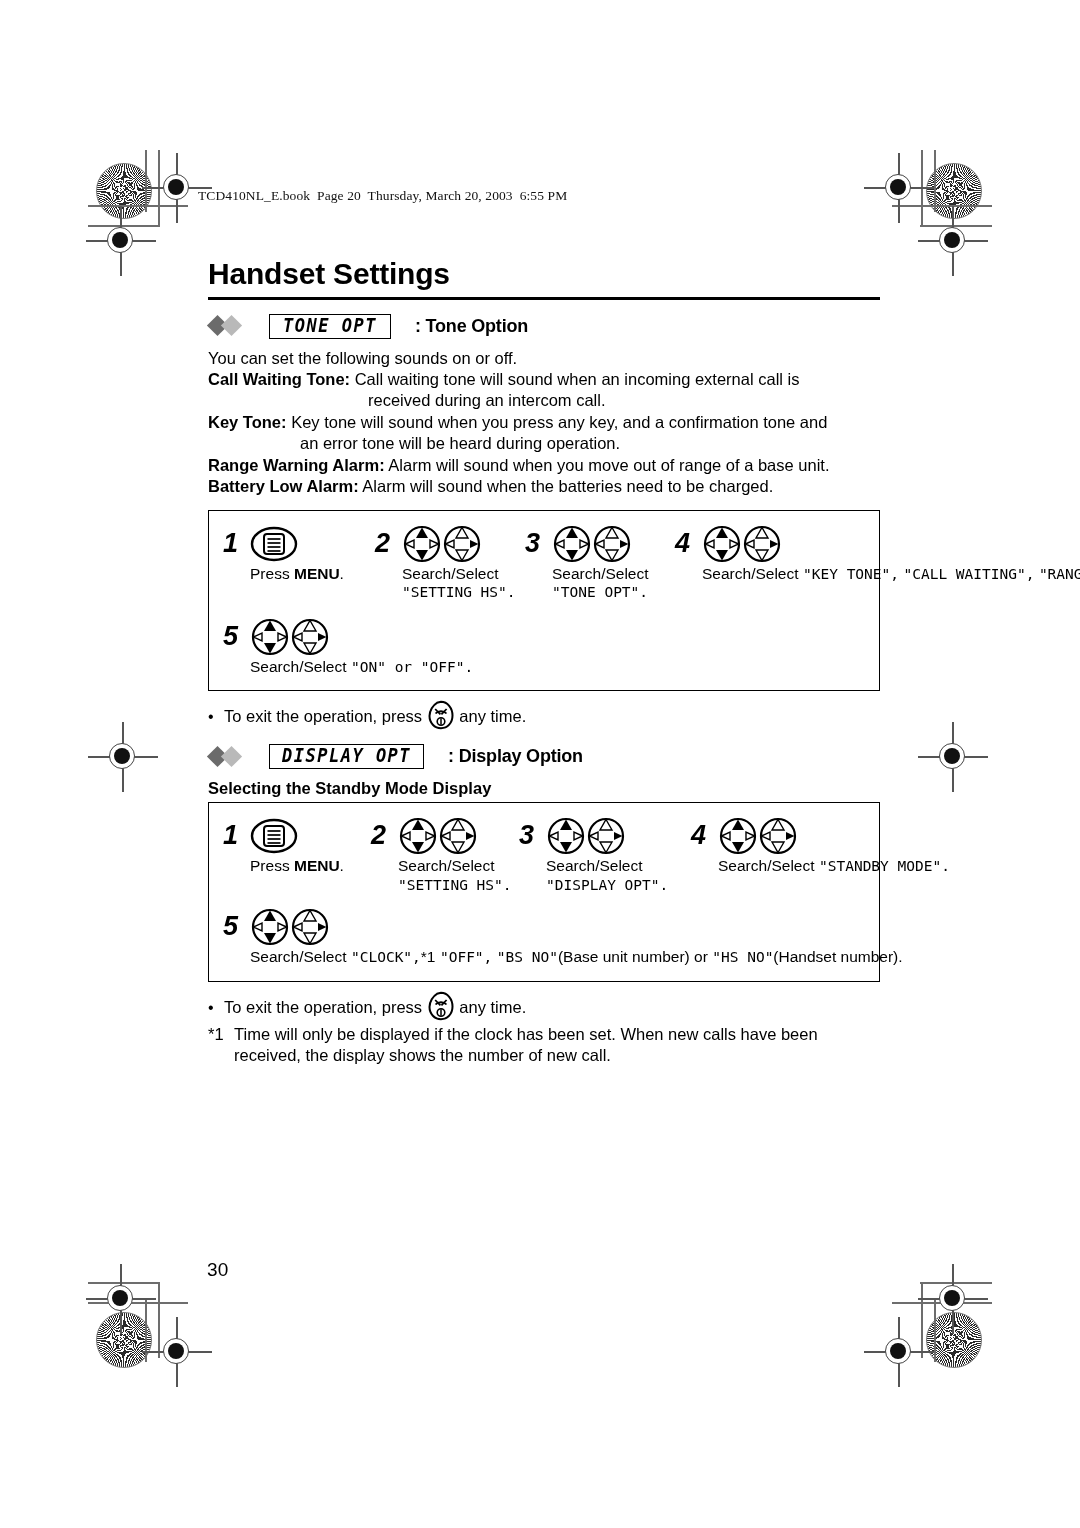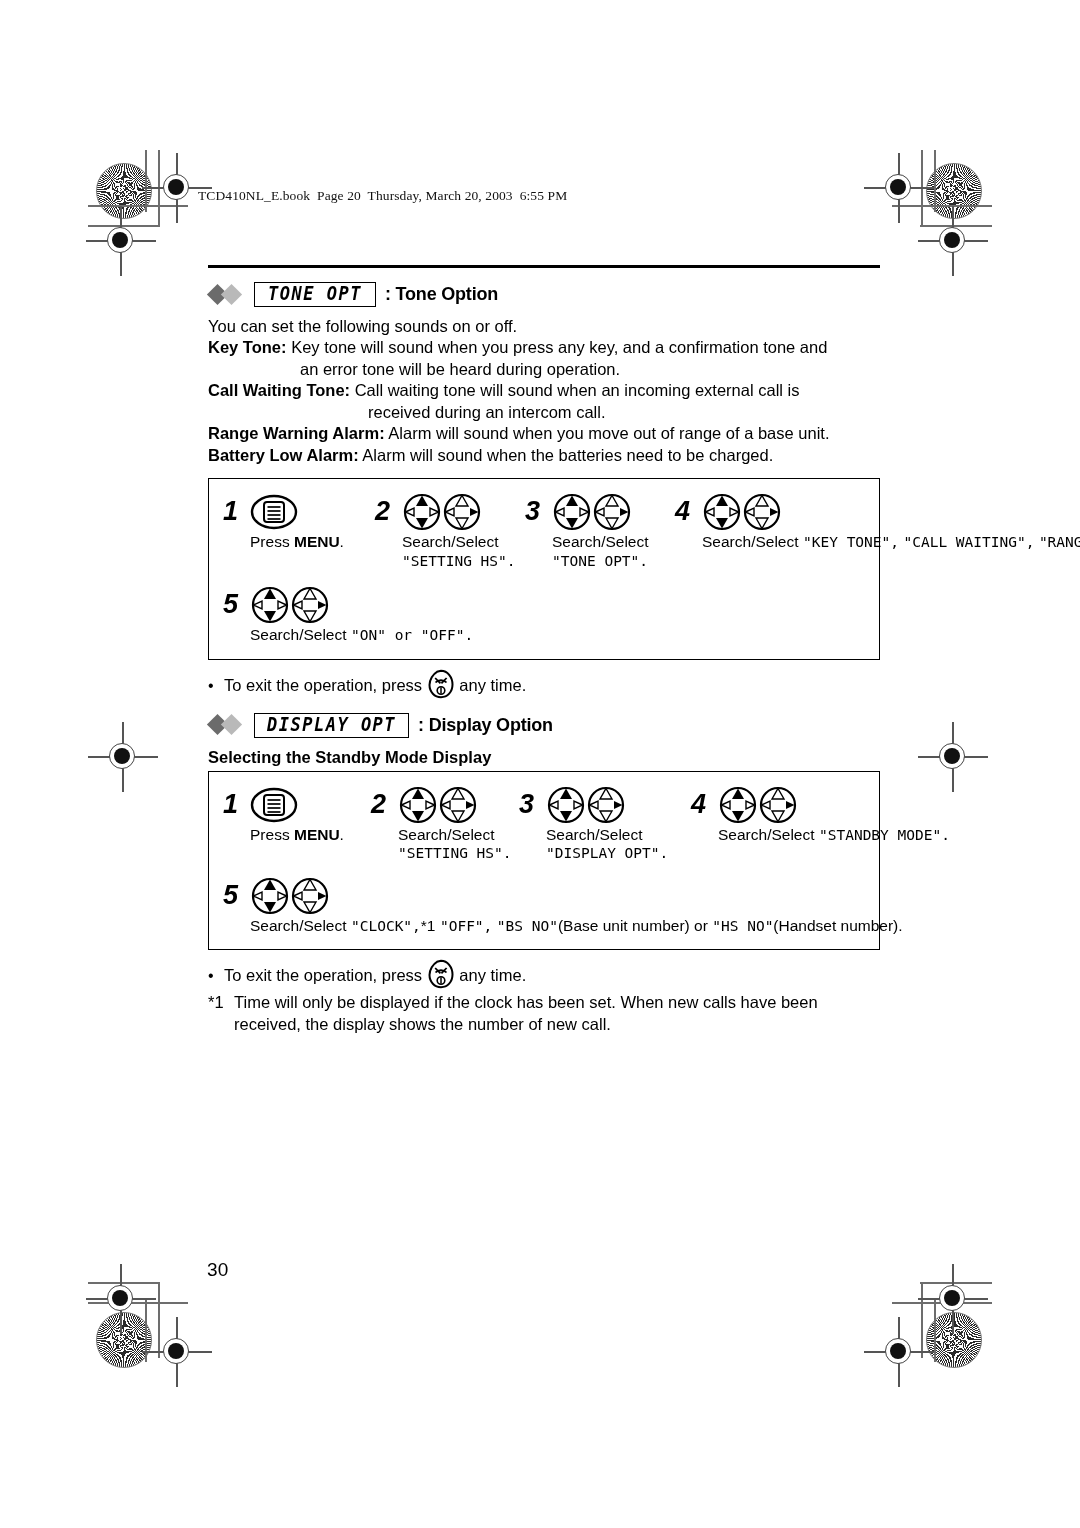--- a/index.html
+++ b/index.html
@@ -75,21 +75,21 @@
     background: #000;
     margin-top: 7px;
     margin-bottom: 14px;
     width: 672px;
   }
 
   
   .sec-head {
     display: flex;
     align-items: center;
-    gap: 0;
+    gap: 15px;
     margin-bottom: 9px;
   }
   .diamonds {
     display: inline-block;
     width: 46px; height: 22px;
     position: relative;
     flex: none;
   }
   .dia {
     position: absolute; top: 3px;
@@ -312,44 +312,45 @@
       <div class="v"></div>
       <div class="ring"></div>
       <div class="dot"></div>
   </div>
 </div>
 
 <div class="filepath">TCD410NL_E.book  Page 20  Thursday, March 20, 2003  6:55 PM</div>
 
 <div class="content">
 
+  <h1 class="page-title">Handset Settings</h1>
   <div class="title-rule"></div>
 
   <div class="sec-head">
     <span class="diamonds">
       <span class="dia a"></span>
         <span class="dia b"></span>
     </span>
     <span class="lcd-chip">
       <span class="lcd-text">TONE OPT</span>
     </span>
     <span class="sec-title">: Tone Option</span>
   </div>
 
   <div class="body-block">
     <p>You can set the following sounds on or off.</p>
 
+    <p class="hang cw">
+      <span class="lbl">Call Waiting Tone:</span><span> Call waiting tone will sound when an incoming external call is</span>
+      <span class="cont">received during an intercom call.</span>
+    </p>
+
     <p class="hang">
       <span class="lbl">Key Tone:</span><span> Key tone will sound when you press any key, and a confirmation tone and</span>
       <span class="cont">an error tone will be heard during operation.</span>
-    </p>
-
-    <p class="hang cw">
-      <span class="lbl">Call Waiting Tone:</span><span> Call waiting tone will sound when an incoming external call is</span>
-      <span class="cont">received during an intercom call.</span>
     </p>
 
     <p>
       <span class="lbl">Range Warning Alarm:</span><span> Alarm will sound when you move out of range of a base unit.</span>
     </p>
 
     <p>
       <span class="lbl">Battery Low Alarm:</span><span> Alarm will sound when the batteries need to be charged.</span>
     </p>
   </div>

